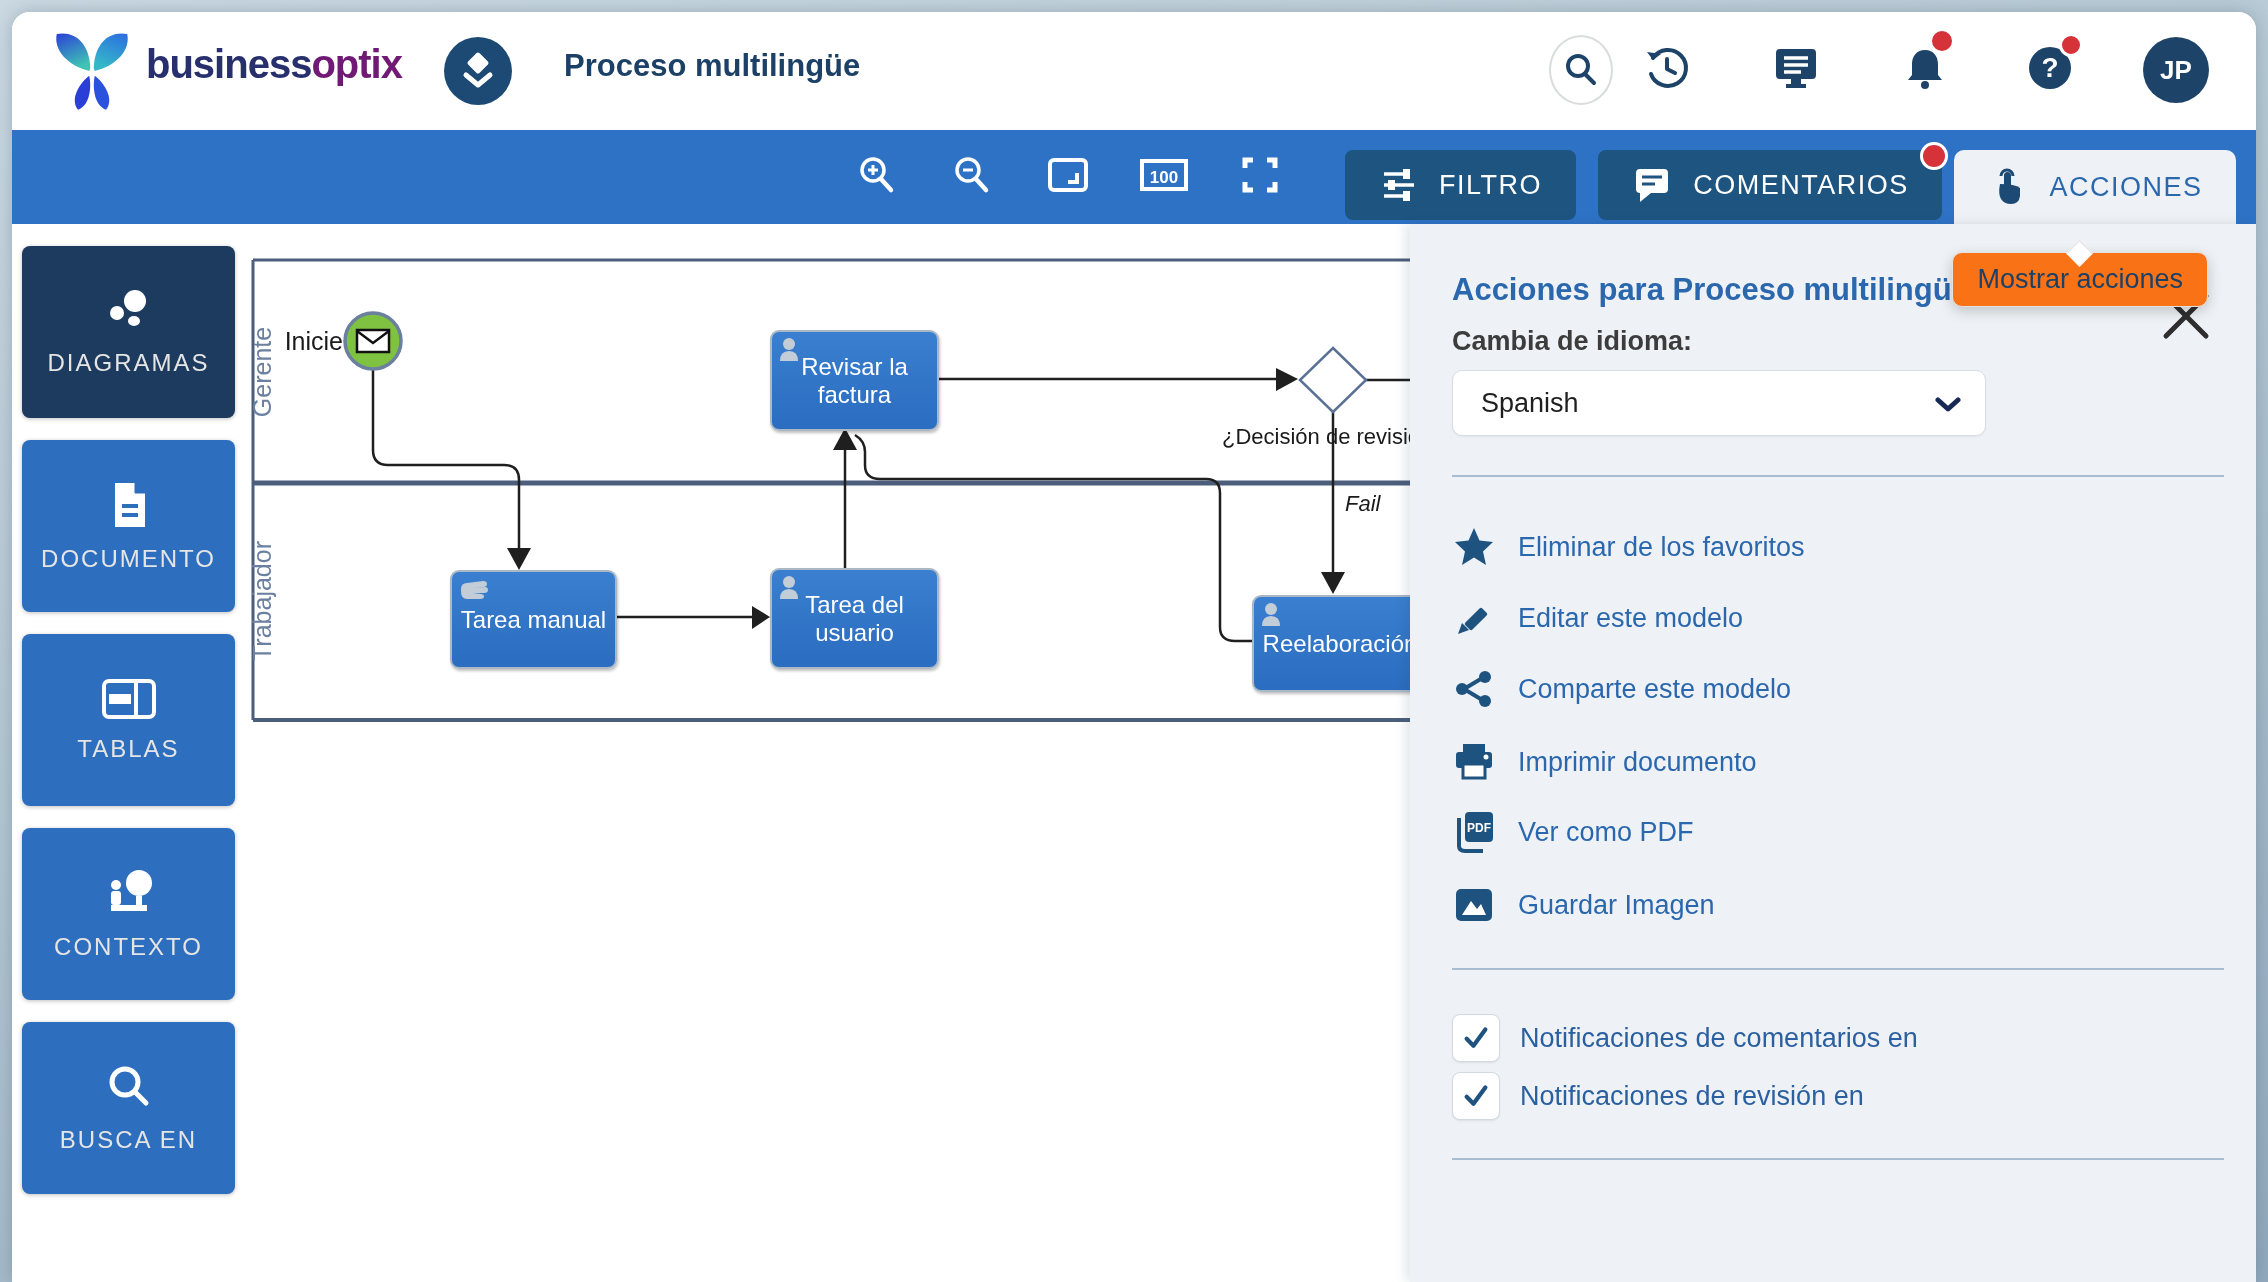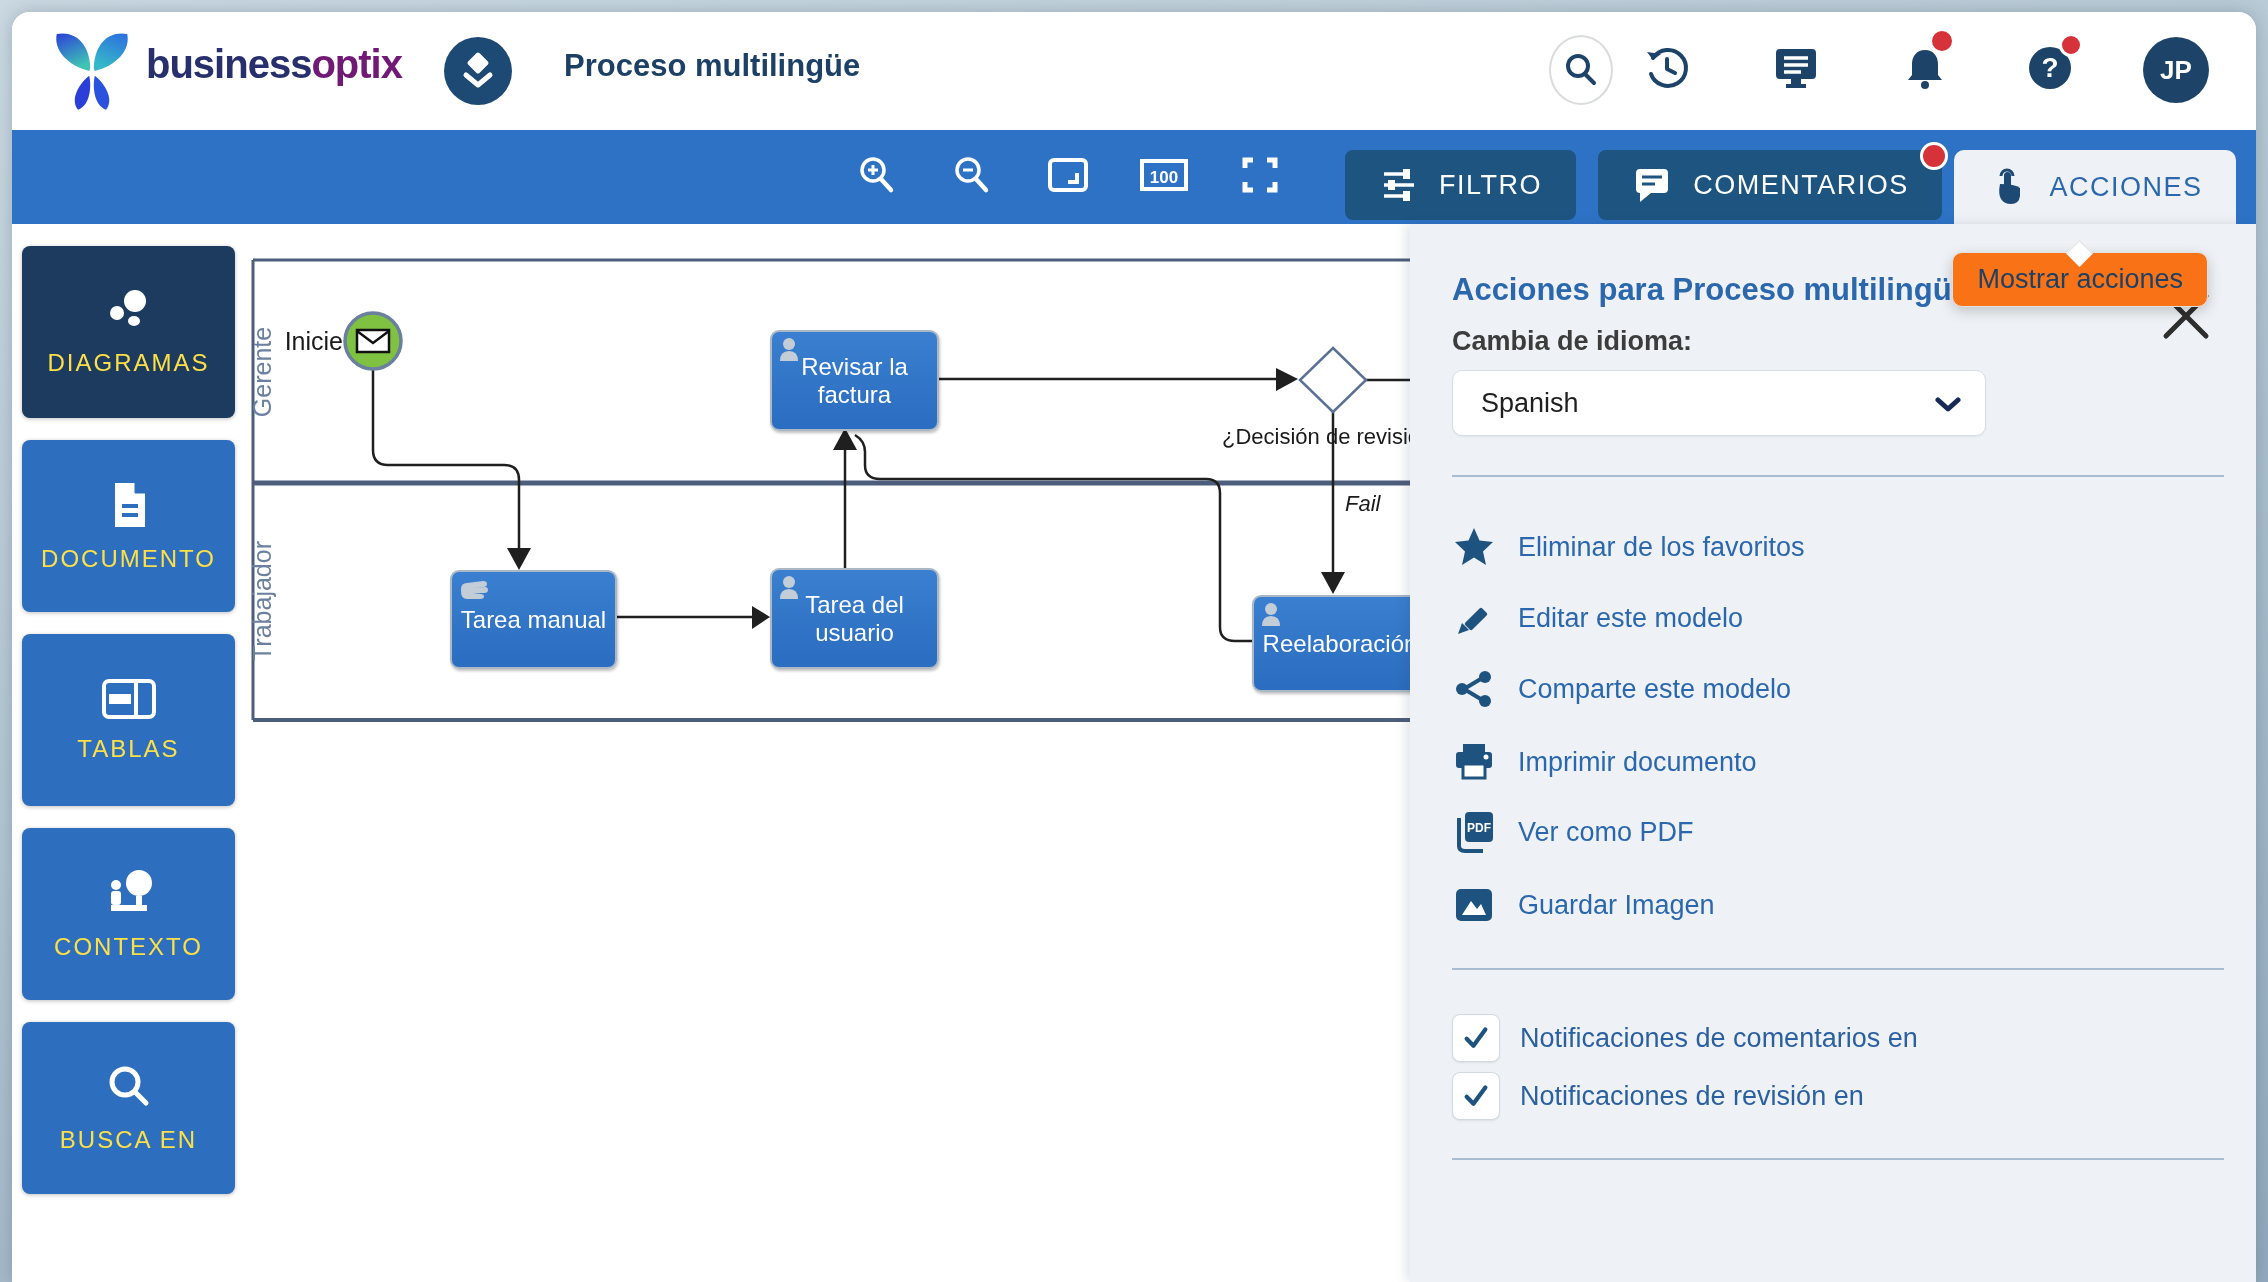--- a/index.html
+++ b/index.html
@@ -35,21 +35,21 @@
   .tbtn{position:absolute;top:20px;height:70px;border-radius:8px;background:#1e5480;
     display:flex;align-items:center;justify-content:center;gap:20px;color:#fff;
     font-size:27px;letter-spacing:1.5px;cursor:pointer;}
   .tab-actions{position:absolute;top:20px;height:74px;border-radius:10px 10px 0 0;background:#eef1f5;
     display:flex;align-items:center;justify-content:center;gap:20px;color:#2a67ad;
     font-size:27px;letter-spacing:1.5px;cursor:pointer;}
   
   .main{position:relative;height:1058px;background:#ffffff;}
   
   .side-btn{position:absolute;left:10px;width:213px;height:172px;border-radius:8px;
-    background:#2d6fbe;color:#fde047;cursor:pointer;display:flex;flex-direction:column;
+    background:#2d6fbe;color:#e5e5e5;cursor:pointer;display:flex;flex-direction:column;
     align-items:center;justify-content:center;gap:14px;box-shadow:0 1px 4px rgba(0,0,0,.25);}
   .side-btn.active{background:#1d3b5e;}
   .side-label{font-size:24px;letter-spacing:2px;}
   
   .canvas{position:absolute;left:0;top:0;width:1398px;height:1058px;overflow:hidden;}
   .task{position:absolute;background:linear-gradient(180deg,#3a7fd0,#2b6dc0);
     border:2px solid #aab8c6;border-radius:9px;color:#fff;font-size:24px;line-height:1.15;
     display:flex;align-items:center;justify-content:center;text-align:center;
     box-shadow:1px 2px 3px rgba(0,0,0,.25);cursor:pointer;z-index:2;}
   .task svg{position:absolute;left:7px;top:5px;}

